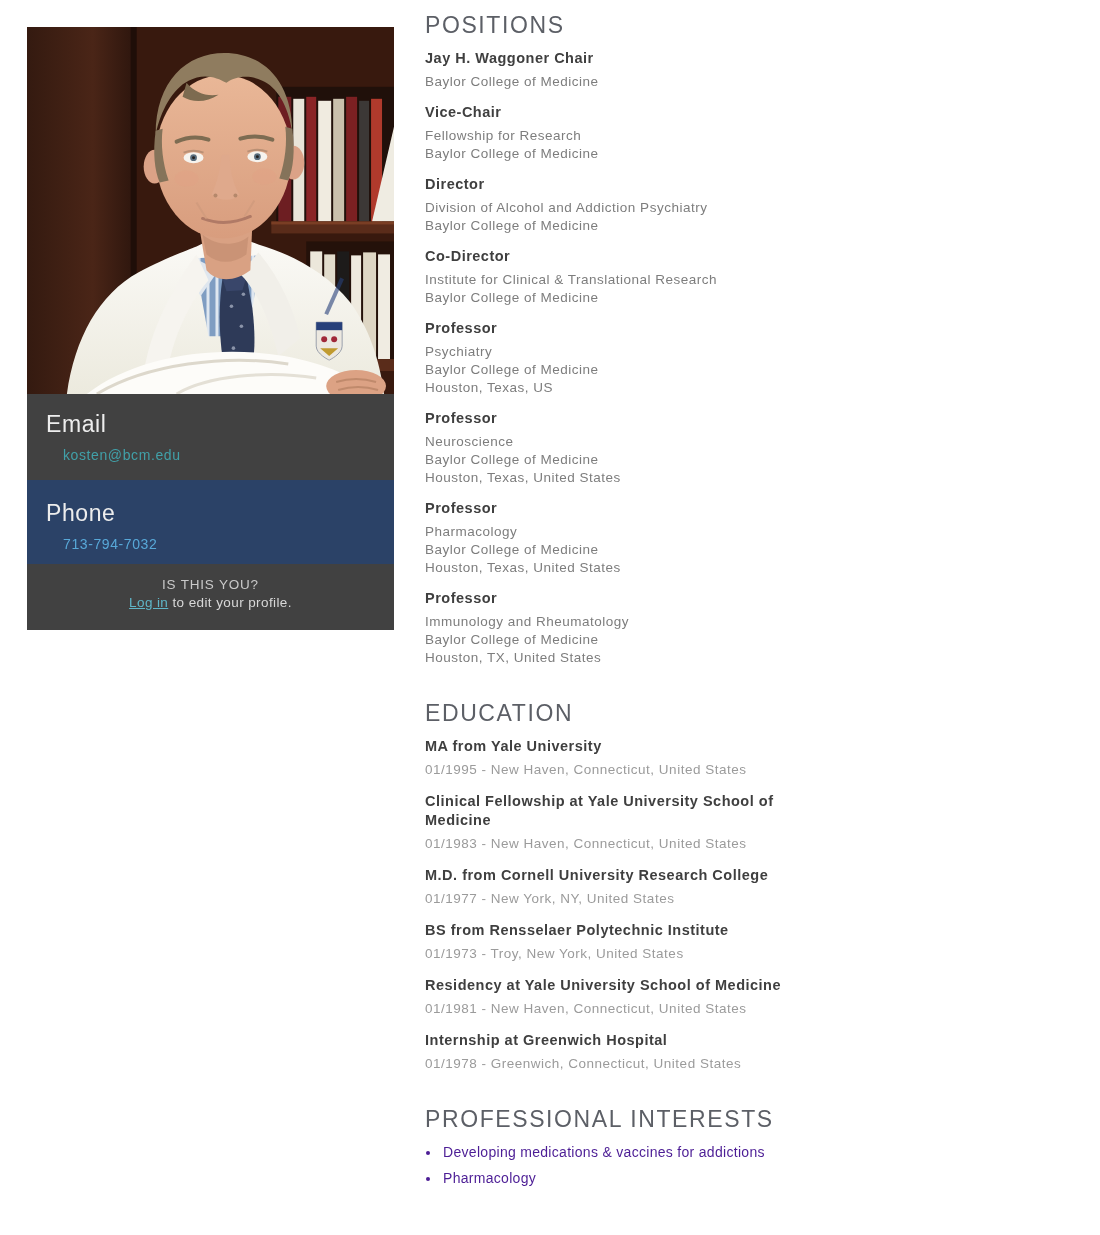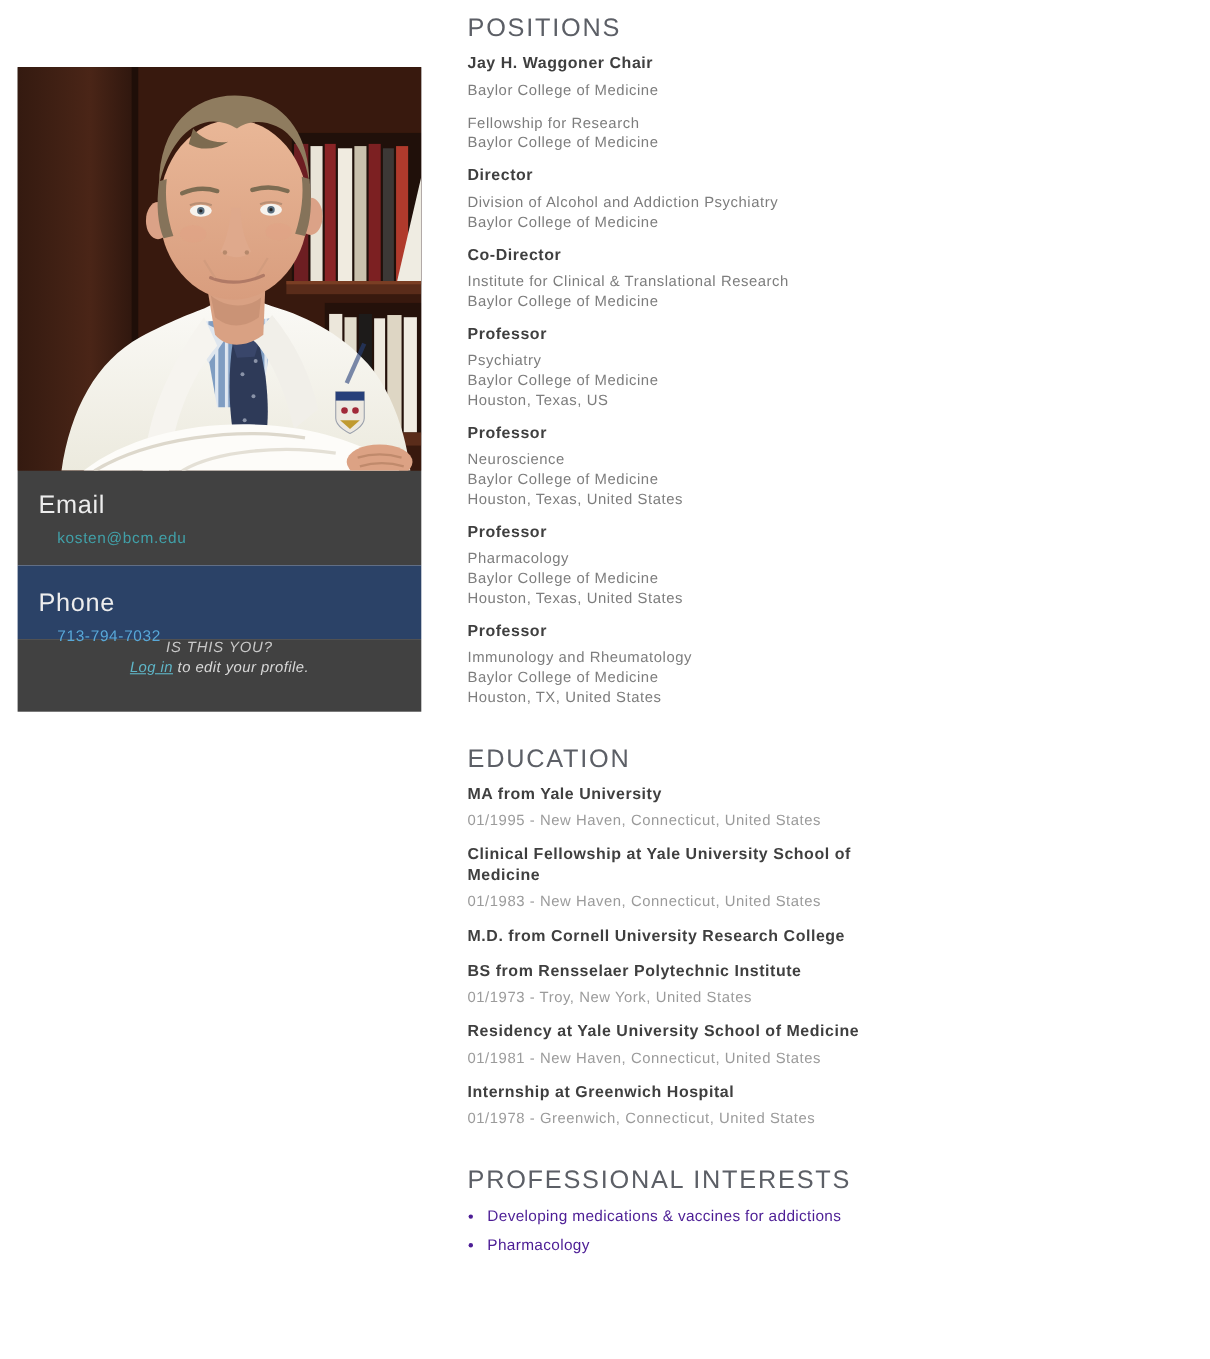--- a/index.html
+++ b/index.html
@@ -6,44 +6,44 @@
   html,body { background:#ffffff; }
   body {
     font-family:"Liberation Sans", sans-serif;
     width:1100px; height:1235px;
     position:relative;
     color:#3f3f3f;
   }
   .page { position:relative; width:1100px; height:1235px; background:#ffffff; }
 
   
-  .sidebar { position:absolute; left:16px; top:27px; width:367px;margin-top:34px; }
+  .sidebar { position:absolute; left:27px; top:27px; width:367px; }
   .photo { width:367px; height:367px; overflow:hidden; background:#2a140c; }
   .photo svg { display:block; width:100%; height:100%; }
 
   .panel { width:100%; }
   .panel.dark { background:var(--dark_panel, #414141); }
   .panel.blue { background:var(--blue_panel, #2b4267); }
 
   .contact-panel { padding:17px 18px 0 19px; }
   .contact-panel.email-panel { height:86px; }
-  .contact-panel.phone-panel { height:67px; padding-top:20px; }
+  .contact-panel.phone-panel { height:84px; padding-top:20px; }
   .contact-label {
     font-size:23px; font-weight:400; color:#ededed;
     letter-spacing:0.6px;
   }
   .contact-link {
     display:inline-block; margin:9px 0 0 17px;
     font-size:14px; letter-spacing:0.6px;
     cursor:pointer;
   }
   .email-link { color:var(--email_link, #41a0a8); }
   .phone-link { color:var(--phone_link, #58a8d8); }
 
-  .claim-panel { height:66px; text-align:center;font-style:italic; }
+  .claim-panel { height:66px; padding-top:13px; text-align:center; }
   .claim-q {
     font-size:13.5px; color:#c9c9c9; letter-spacing:0.8px;
   }
   .claim-line { margin-top:3px; font-size:13.5px; color:#d8d8d8; letter-spacing:0.4px; }
   .login-link { color:var(--login_link, #5fb6c8); text-decoration:underline; cursor:pointer; }
 
   
   .content { position:absolute; left:425px; top:12px; width:372px; }
 
   .section-heading {
@@ -229,20 +229,21 @@
 
           <div class="entry">
             <h3 class="entry-title">Jay H. Waggoner Chair</h3>
             <div class="entry-lines">
 
                 <div class="entry-line">Baylor College of Medicine</div>
               </div>
           </div>
 
           <div class="entry">
+            <h3 class="entry-title">Vice-Chair</h3>
             <div class="entry-lines">
 
                 <div class="entry-line">Fellowship for Research</div>
 
                 <div class="entry-line">Baylor College of Medicine</div>
               </div>
           </div>
 
           <div class="entry">
             <h3 class="entry-title">Director</h3>
@@ -323,20 +324,21 @@
             <div class="entry-detail">01/1995 - New Haven, Connecticut, United States</div>
           </div>
 
           <div class="entry">
             <h3 class="entry-title">Clinical Fellowship at Yale University School of Medicine</h3>
             <div class="entry-detail">01/1983 - New Haven, Connecticut, United States</div>
           </div>
 
           <div class="entry">
             <h3 class="entry-title">M.D. from Cornell University Research College</h3>
+            <div class="entry-detail">01/1977 - New York, NY, United States</div>
           </div>
 
           <div class="entry">
             <h3 class="entry-title">BS from Rensselaer Polytechnic Institute</h3>
             <div class="entry-detail">01/1973 - Troy, New York, United States</div>
           </div>
 
           <div class="entry">
             <h3 class="entry-title">Residency at Yale University School of Medicine</h3>
             <div class="entry-detail">01/1981 - New Haven, Connecticut, United States</div>

